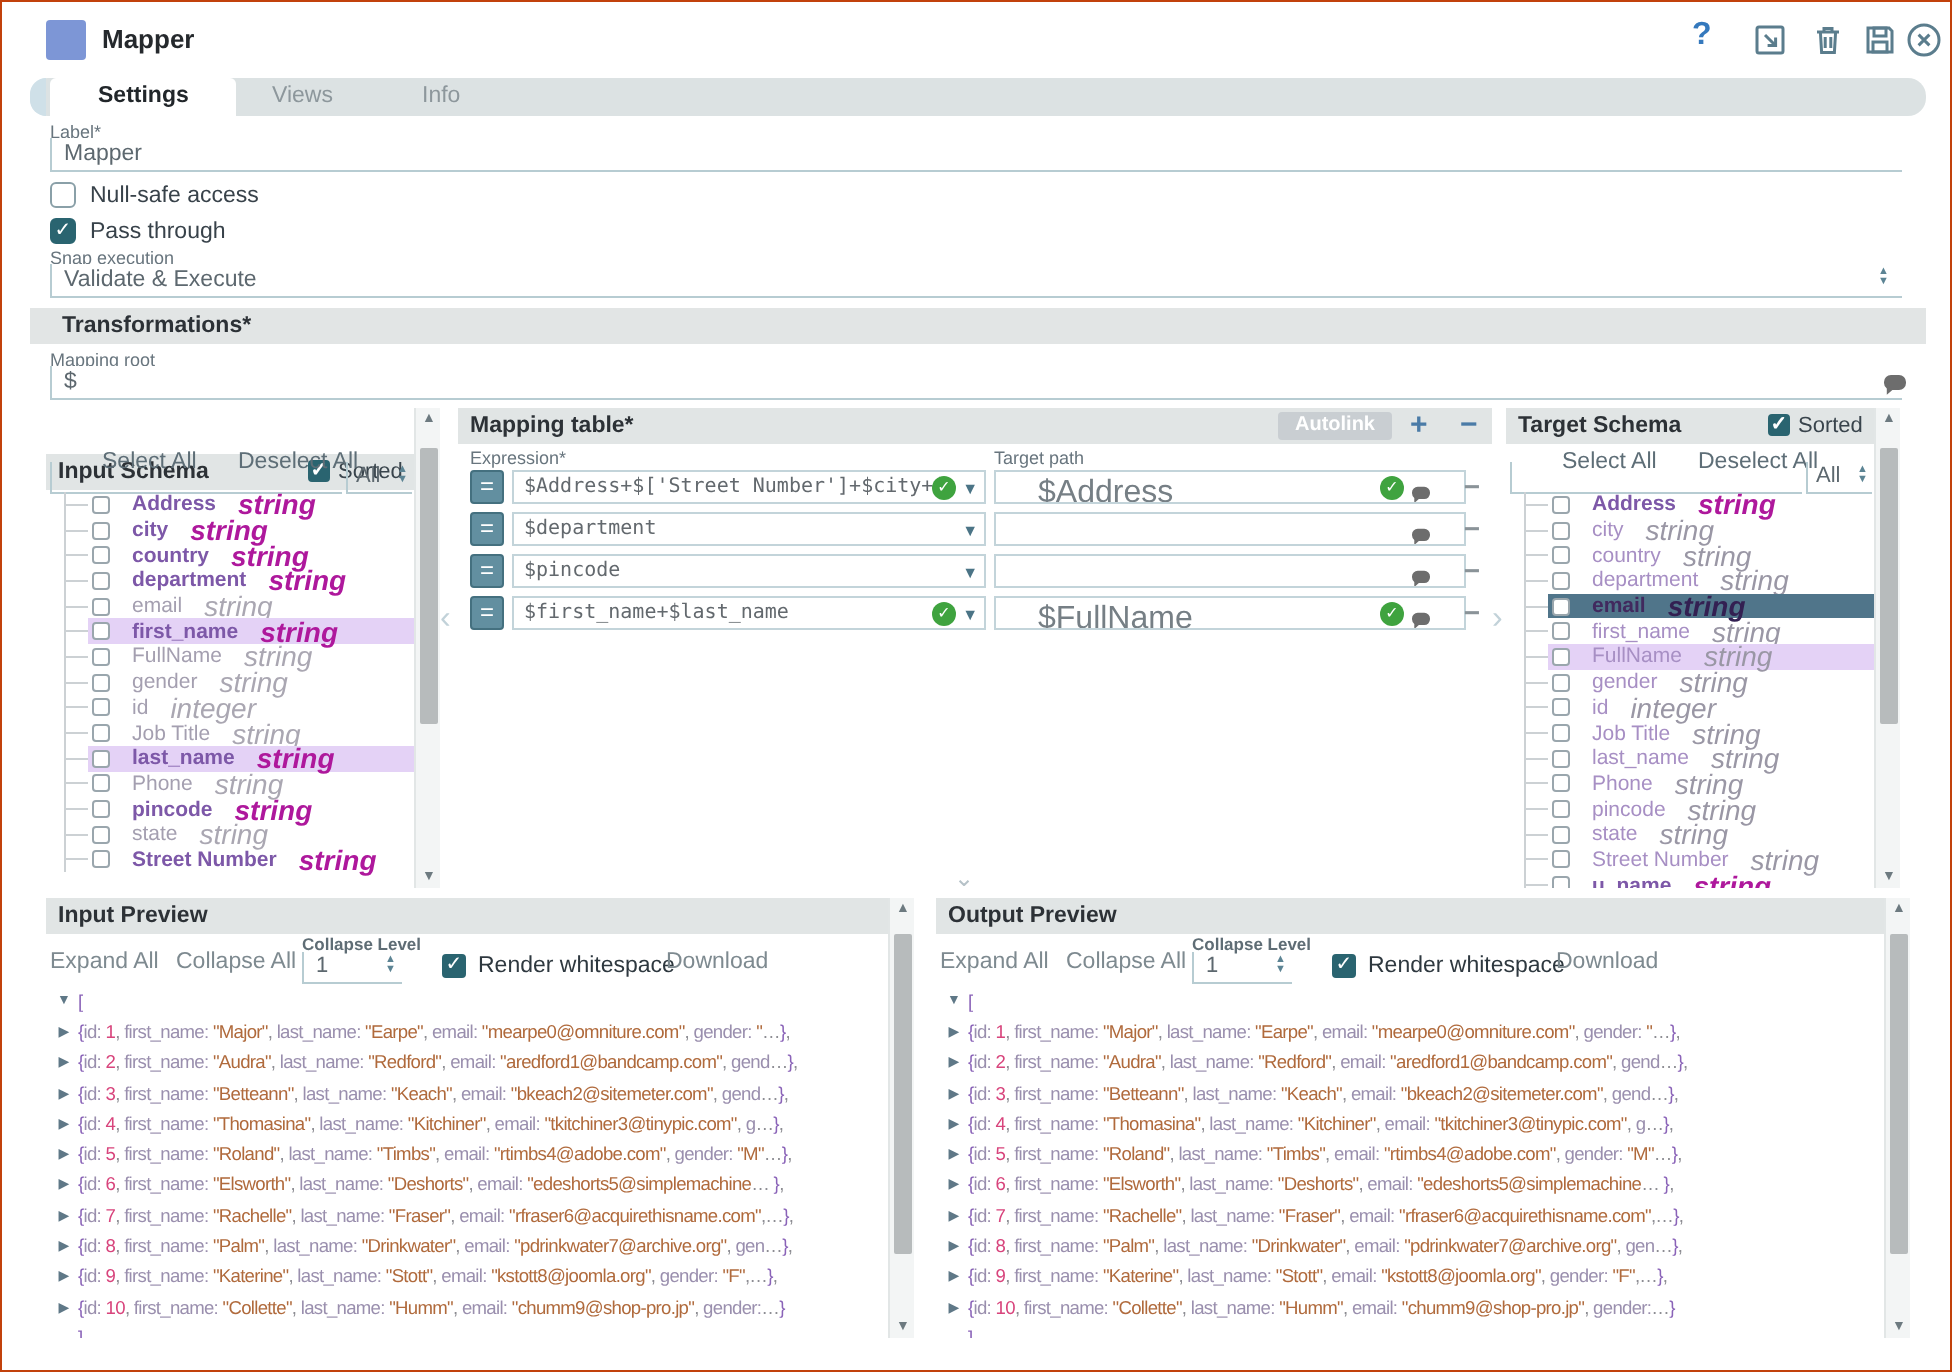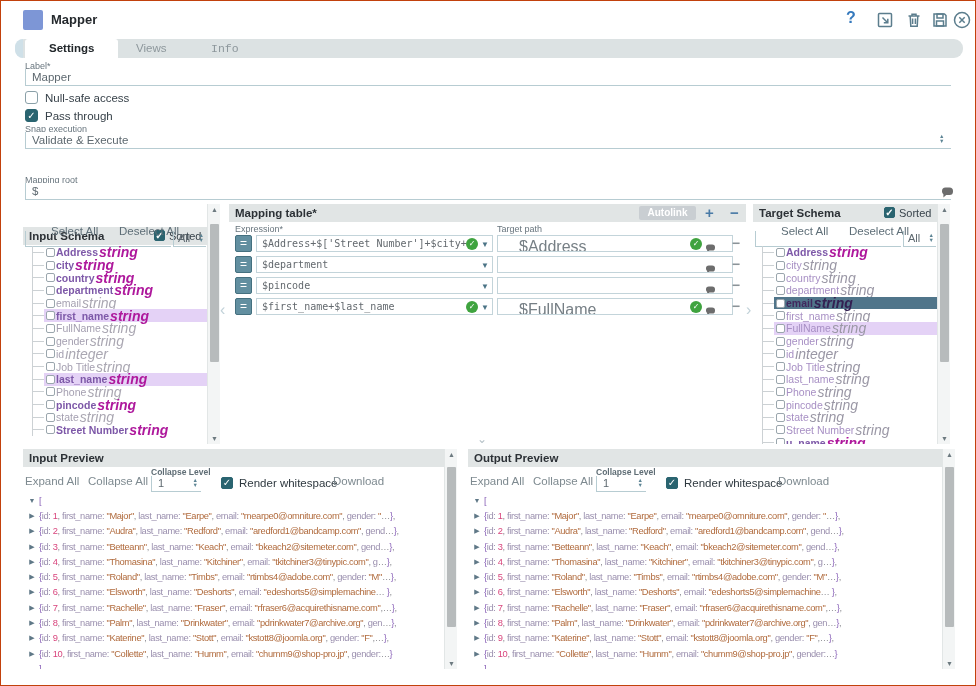--- a/index.html
+++ b/index.html
@@ -16,21 +16,21 @@
   .help-q { font-size:16px; font-weight:700; color:#3579bd; top:8px; }
 
   
   .tabbar { position:absolute; left:14px; top:38px; width:948px; height:19px;
             background:#dce2e3; border-radius:9px; }
   .tab-notch { position:absolute; left:0; top:0; width:8px; height:19px;
                background:#cfe0e8; border-radius:9px 0 0 9px; }
   .tab { position:absolute; top:0; height:19px; line-height:19px; font-size:11.5px; color:#8d979c; cursor:pointer; }
   .tab.active { background:#fff; font-weight:700; color:#21262a; border-radius:3px 3px 0 0;
                 padding:0 24px; left:10px; }
-  .tab-views { left:121px; } .tab-info { left:196px;font-family:Liberation Mono, monospace; }
+  .tab-views { left:121px; } .tab-info { left:196px; }
 
   
   .flabel { position:absolute; font-size:9px; color:#68757e; }
   .ffield { position:absolute; left:24px; width:926px; height:17px;
             border-left:1px solid #b7ccd2; border-bottom:1px solid #b7ccd2;
             font-size:11.5px; color:#5d686f; padding:2px 0 0 6px; background:#fff; }
   .cb-row { position:absolute; left:24px; display:flex; align-items:center; gap:7px;
             font-size:11.5px; color:#38424a; }
   .cbx { width:13px; height:13px; border:1px solid #8aa0a8; border-radius:3px; background:#fff;
          display:flex; align-items:center; justify-content:center; flex:none; }
@@ -56,21 +56,21 @@
   .schema-links { position:absolute; top:21px; font-size:11.5px; color:#5e6e77; cursor:pointer; }
   .filter-input { position:absolute; top:27px; left:2px; width:146px; height:16px;
                   border-left:1px solid #b7ccd2; border-bottom:1px solid #b7ccd2; }
   .filter-all { position:absolute; top:27px; left:150px; width:33px; height:16px;
                 border-left:1px solid #b7ccd2; border-bottom:1px solid #b7ccd2;
                 font-size:11px; color:#5d686f; padding:1px 0 0 4px; }
   .tree { position:absolute; left:2px; top:42px; width:182px; height:198px; overflow:hidden; }
   .tree-inner { margin-left:7px; border-left:1px solid #ccd1d4; }
   .t-row { display:flex; align-items:center; height:12.7px; }
   .t-stub { width:11px; border-top:1px solid #ccd1d4; flex:none; }
-  .t-content { display:flex; align-items:center; gap:1px; flex:1; height:100%; padding-left:2px; }
+  .t-content { display:flex; align-items:center; gap:11px; flex:1; height:100%; padding-left:2px; }
   .t-cb { width:9px; height:9px; border:1px solid #9aa6ad; border-radius:2px; background:#fff; flex:none; }
   .t-name { font-size:10.5px; white-space:nowrap; }
   .t-type { font-size:14px; font-style:italic; white-space:nowrap; }
   .st-used .t-name  { color:#7d58a8; font-weight:700; }
   .st-used .t-type  { color:#ae189c; font-weight:700; }
   .st-muted .t-name { color:#a49fb0; } .st-muted .t-type { color:#aaa7b2; }
   .st-plain .t-name { color:#a78fc4; } .st-plain .t-type { color:#9a97a5; }
   .hl .t-content { background:#e4d2f6; }
   .sel .t-content { background:#50758a; }
   .sel .t-name { color:#41295e; font-weight:700; }
@@ -179,20 +179,21 @@
 
   <div class="flabel" style="left:24px;top:123px;">Snap execution</div>
   <div class="ffield" style="top:131px;">
     <span>Validate &amp; Execute</span>
   </div>
   <div class="spinner" style="left:938px;top:133px;">
       <span>▲</span>
       <span>▼</span>
     </div>
 
+  <div class="section-bar">Transformations*</div>
 
   <div class="flabel" style="left:24px;top:174px;">Mapping root</div>
   <div class="ffield" style="top:182px;">$</div>
   <div class="comment-ic" style="position:absolute;left:940px;top:186px;">
     <svg width="13" height="11" viewBox="0 0 13 11">
         <path d="M1 4a3.5 3.5 0 0 1 3.5-3.5h4A3.5 3.5 0 0 1 12 4v.5A3.5 3.5 0 0 1 8.5 8H5.2L2.4 10.4V7.3A3.5 3.5 0 0 1 1 4.5z" fill="#6d6d6d"></path>
       </svg>
   </div>
 
   <div class="schema" style="left:22px;">

